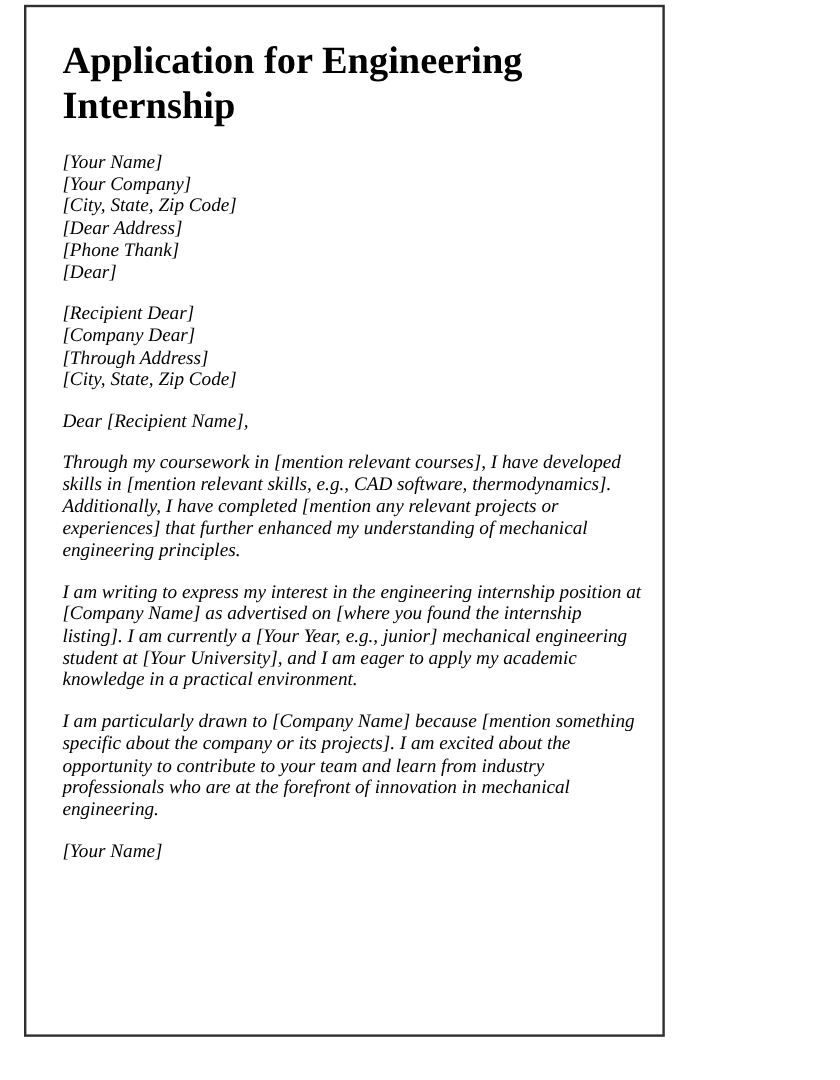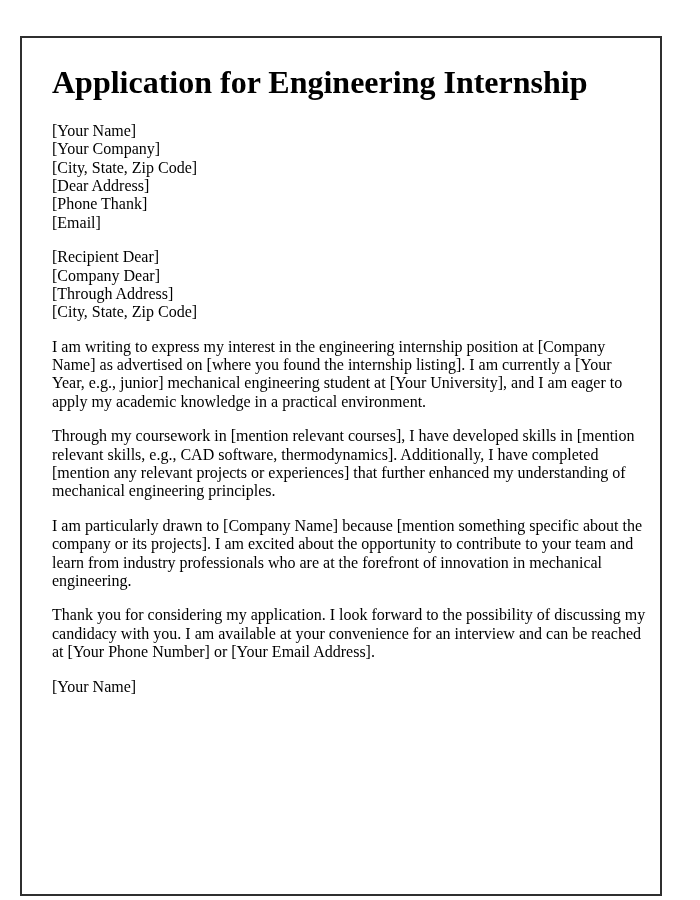--- a/index.html
+++ b/index.html
@@ -10,66 +10,67 @@
     width: 700px;
     height: 900px;
     background: #ffffff;
     font-family: "Liberation Serif", "DejaVu Serif", serif;
     font-size: 16px;
     color: #000000;
     overflow: hidden;
   }
   .page {
     box-sizing: border-box;
-    margin: 36px 36px 20px 20px;
-    width: 642px;
+    margin: 4px 36px 20px 20px;
+    width: 534px;
     height: 860px;
     border: 2px solid #2f2f2f;
     padding: 4px 14px 20px 30px;
     background: #ffffff;
   }
   h1.letter-title {
     font-size: 32px;
     font-weight: bold;
     margin: 22px 0 21px 0;
     line-height: 1.15;
   }
   p {
     margin: 16px 0;
     line-height: 1.15;
+    font-style: italic;
   }
 </style>
 </head>
 <body>
 
 <div class="page">
 
   <h1 class="letter-title">Application for Engineering Internship</h1>
 
   <p class="addr">
     <span>[Your Name]</span><br>
     <span>[Your Company]</span><br>
     <span>[City, State, Zip Code]</span><br>
     <span>[Dear Address]</span><br>
     <span>[Phone Thank]</span><br>
-    <span>[Email]</span>
+    <span>[Dear]</span>
   </p>
 
   <p class="addr">
     <span>[Recipient Dear]</span><br>
     <span>[Company Dear]</span><br>
     <span>[Through Address]</span><br>
     <span>[City, State, Zip Code]</span>
   </p>
 
+  <p>Dear [Recipient Name],</p>
+
+  <p>Through my coursework in [mention relevant courses], I have developed skills in [mention relevant skills, e.g., CAD software, thermodynamics]. Additionally, I have completed [mention any relevant projects or experiences] that further enhanced my understanding of mechanical engineering principles.</p>
 
   <p>I am writing to express my interest in the engineering internship position at [Company Name] as advertised on [where you found the internship listing]. I am currently a [Your Year, e.g., junior] mechanical engineering student at [Your University], and I am eager to apply my academic knowledge in a practical environment.</p>
 
-  <p>Through my coursework in [mention relevant courses], I have developed skills in [mention relevant skills, e.g., CAD software, thermodynamics]. Additionally, I have completed [mention any relevant projects or experiences] that further enhanced my understanding of mechanical engineering principles.</p>
-
   <p>I am particularly drawn to [Company Name] because [mention something specific about the company or its projects]. I am excited about the opportunity to contribute to your team and learn from industry professionals who are at the forefront of innovation in mechanical engineering.</p>
 
-  <p>Thank you for considering my application. I look forward to the possibility of discussing my candidacy with you. I am available at your convenience for an interview and can be reached at [Your Phone Number] or [Your Email Address].</p>
 
 
   <p>[Your Name]</p>
 
 </div>
 
 </body></html>

